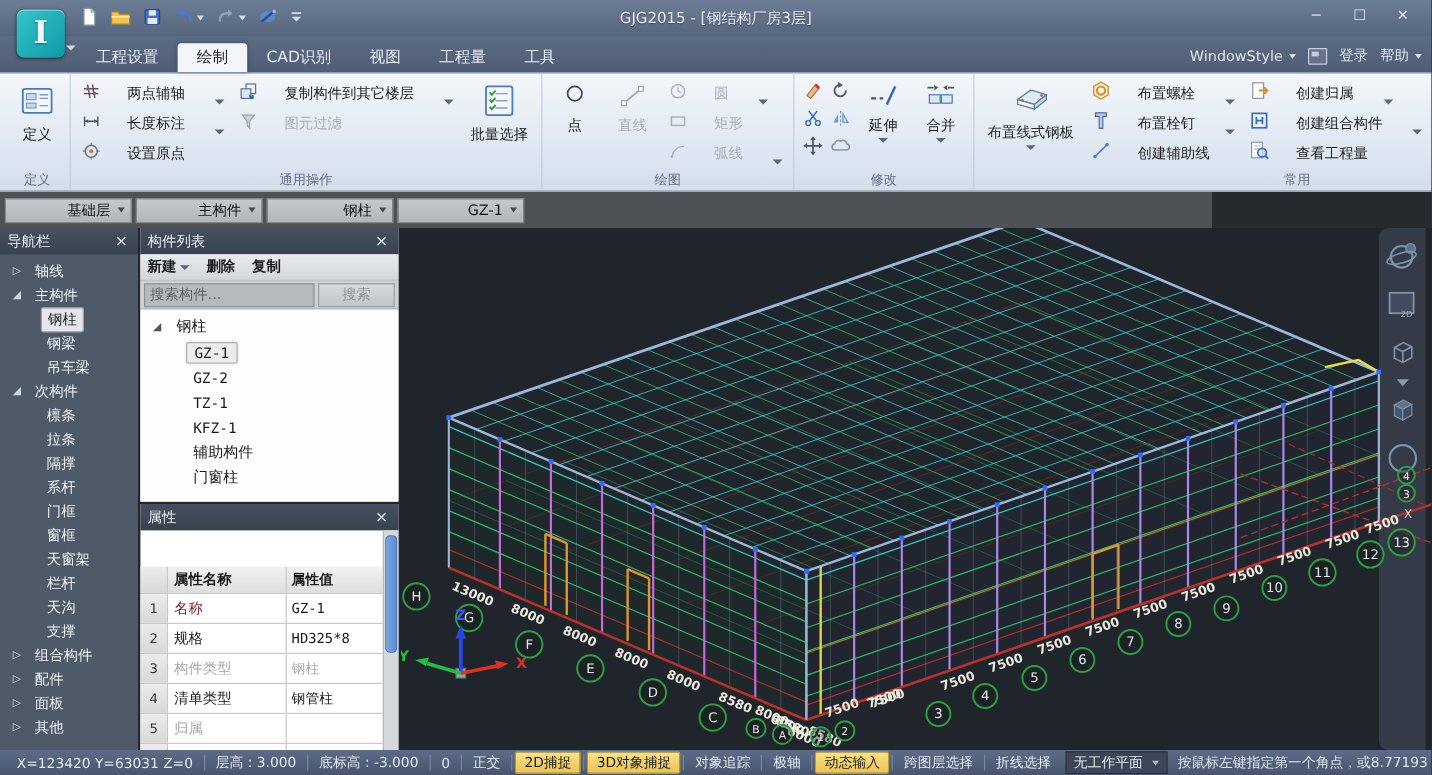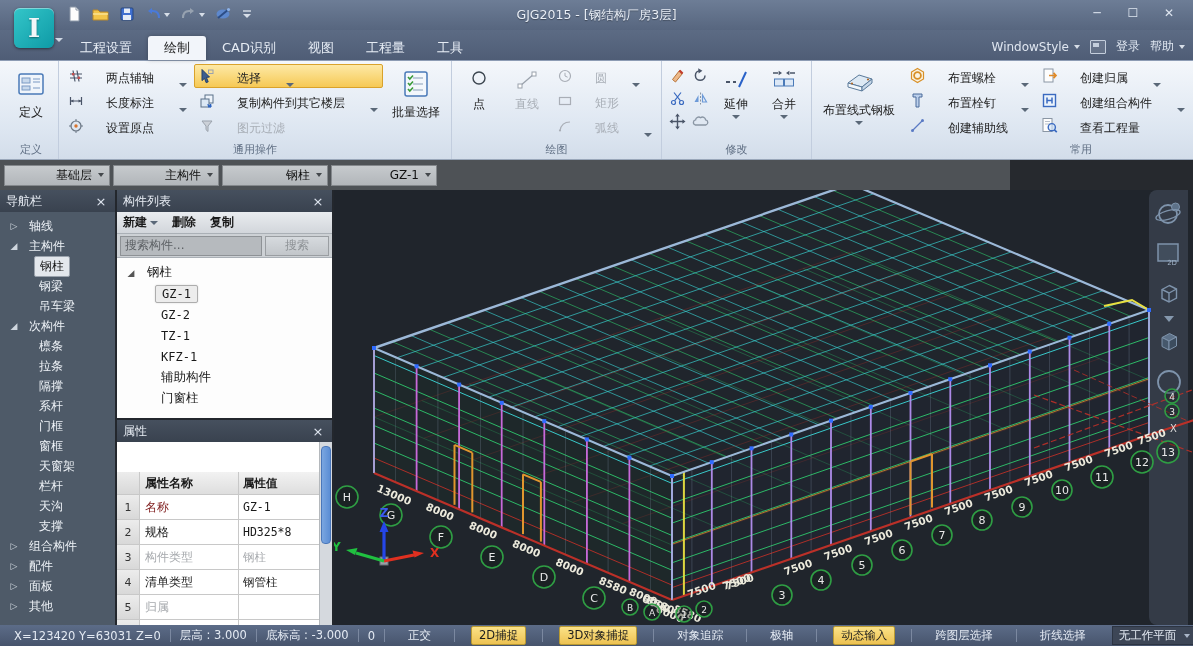--- a/index.html
+++ b/index.html
@@ -94,21 +94,21 @@
   
   .viewport{flex:1;position:relative;background:#20252c;overflow:hidden;}
   .vtoolbar{position:absolute;right:5px;top:0;bottom:0;width:39px;background:rgba(56,64,76,.85);border-radius:8px 0 0 8px;display:flex;flex-direction:column;align-items:center;padding-top:10px;gap:10px;z-index:2;}
   .vtool{width:30px;height:30px;display:flex;align-items:center;justify-content:center;border-radius:3px;}
   .vcaret{width:0;height:0;border-left:5px solid transparent;border-right:5px solid transparent;border-top:6px solid #8598ad;margin:-4px 0;}
   .vsvg{position:absolute;left:0;top:0;z-index:3;}
   
   .statusbar{height:21px;background:linear-gradient(#5c6c88,#47546c);display:flex;align-items:center;color:#e4eaf3;font-size:11.5px;padding:0 6px;gap:0;flex:0 0 21px;}
   .st-seg{padding:0 8px;white-space:nowrap;}
   .st-div{width:1px;height:13px;background:#7b88a0;margin:0 1px;flex:0 0 1px;}
-  .st-toggle{padding:1px 7px;margin:0 15px;border-radius:2px;white-space:nowrap;color:#e4eaf3;}
+  .st-toggle{padding:1px 7px;margin:0 1px;border-radius:2px;white-space:nowrap;color:#e4eaf3;}
   .st-toggle.active{background:linear-gradient(#fbe287,#f0c locked);background:linear-gradient(#fbe287,#edc252);color:#1c1c1c;border:1px solid #b99а32;border:1px solid #b99a32;}
   .st-dd{height:17px;background:#3d4656;border:1px solid #2c3442;display:flex;align-items:center;gap:6px;padding:0 6px;margin:0 4px;white-space:nowrap;}
   .st-dd .caret{border-top-color:#aab6c8;}
   .st-prompt{white-space:nowrap;margin-left:4px;color:#dfe6f0;}
   .st-grip{margin-left:auto;width:10px;height:10px;position:relative;}
   .st-grip:before{content:"";position:absolute;right:0;bottom:0;width:2px;height:2px;background:#9aa7bc;
      box-shadow:-4px 0 0 #9aa7bc,0 -4px 0 #9aa7bc,-8px 0 0 #707e94,-4px -4px 0 #707e94,0 -8px 0 #707e94;}
 </style>
 </head>
 <body>
@@ -242,28 +242,20 @@
             <div class="rib-small">
               <span><svg width="16" height="16" viewBox="0 0 16 16" xmlns="http://www.w3.org/2000/svg">
                   <circle cx="8" cy="8" r="5" fill="none" stroke="#6a7684" stroke-width="1.2"></circle>
                   <circle cx="8" cy="8" r="1.7" fill="#d8742e"></circle>
                   <path d="M8 1 v2.4 M8 12.6 V15 M1 8 h2.4 M12.6 8 H15" stroke="#6a7684"></path>
                 </svg></span>
               <span class="slabel">设置原点</span>
             </div>
           </div>
           <div class="rib-smallcol">
-            <div class="rib-small highlight">
-              <span><svg width="16" height="16" viewBox="0 0 16 16" xmlns="http://www.w3.org/2000/svg">
-                  <rect x="9.5" y="2" width="4.5" height="3.5" fill="none" stroke="#9aa2ae"></rect>
-                  <path d="M3 1.5 L10.5 9 L7.4 9.4 L9.2 13.8 L7.2 14.7 L5.5 10.3 L3 12.6 Z" fill="#3c5e90" stroke="#24406a"></path>
-                </svg></span>
-              <span class="slabel">选择</span>
-              <span class="dcaret scaret"></span>
-            </div>
             <div class="rib-small">
               <span><svg width="16" height="16" viewBox="0 0 16 16" xmlns="http://www.w3.org/2000/svg">
                   <rect x="6" y="2" width="8" height="8" fill="#eef4fb" stroke="#5a7088"></rect>
                   <rect x="2" y="6" width="8" height="8" fill="#dce8f4" stroke="#5a7088"></rect>
                   <path d="M12 14 L8.5 11.5 M12 14 l-0.5 -3 M12 14 l-3 -0.4" stroke="#2a62c0" stroke-width="1.4"></path>
                 </svg></span>
               <span class="slabel">复制构件到其它楼层</span>
               <span class="dcaret scaret"></span>
             </div>
             <div class="rib-small disabled">

